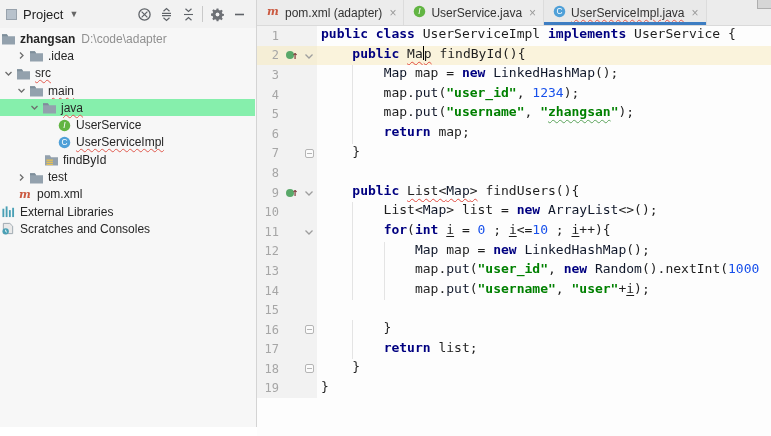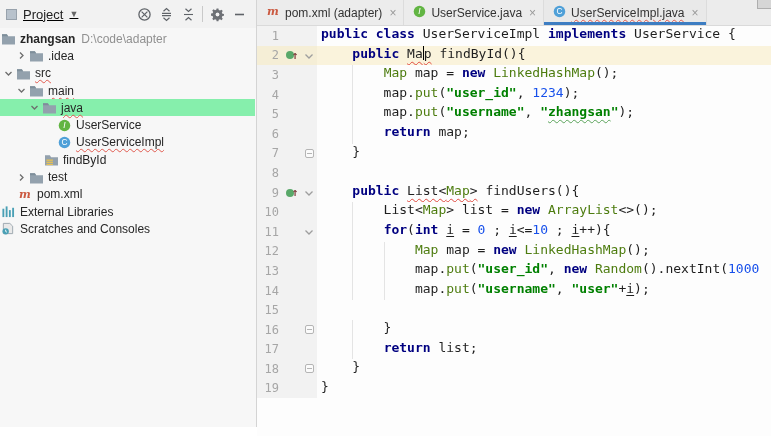--- a/index.html
+++ b/index.html
@@ -6,21 +6,21 @@
   html,body { margin:0; padding:0; }
   body {
     width:771px; height:436px; overflow:hidden; position:relative;
     font-family:"Liberation Sans", sans-serif; background:#ffffff;
     -webkit-font-smoothing:antialiased;
   }
 
   
   .sidebar {
     position:absolute; left:0; top:0; width:257px; height:427px;
-    background:#f7f7f7; border-right:1px solid #d4d4d4;text-decoration:underline;
+    background:#f7f7f7; border-right:1px solid #d4d4d4;
   }
   .sidebar-header {
     height:28px; display:flex; align-items:center; padding:0 6px;
     background:#f2f2f2; color:#2b2b2b; font-size:13px;
   }
   .tool-square { width:11px; height:11px; background:#b8c2cc; border:1px solid #98a2ac; margin-right:6px; }
   .sidebar-title { font-size:13px; color:#222; }
   .title-caret { font-size:9px; color:#666; margin-left:6px; }
   .header-spacer { flex:1; }
   .hicon { width:22px; height:20px; display:flex; align-items:center; justify-content:center; color:#5f6368; }
@@ -71,21 +71,21 @@
   .code-row.current .g-fold { background:#f5eed6; }
   .code-text { flex:1; white-space:pre; overflow:hidden; padding-left:4px; position:relative; color:#1f1f1f; height:100%; display:flex; align-items:flex-start; }
   .impl-dot { width:8px; height:8px; border-radius:50%; background:#59a869; display:inline-block; }
   .impl-arrow { color:#7e3a3a; font-size:11px; font-weight:bold; margin-left:-2px; line-height:1; }
   .fold-open { color:#a0a0a0; }
   .fold-end { width:9px; height:9px; border:1px solid #b5b5b5; border-radius:2px; background:#fbfbfb; position:relative; }
   .fold-end::after { content:""; position:absolute; left:1px; right:1px; top:3px; border-top:1px solid #b5b5b5; }
 
   .tk-k { color:#000080; font-weight:bold; }
   .tk-p { color:#1f1f1f; }
-  .tk-e { color:#4d7c0f; }
+  .tk-e { color:#0f172a; }
   .tk-s { color:#008000; font-weight:bold; }
   .tk-n { color:#1750eb; }
   .wr { text-decoration:underline wavy #e04a40 1px; text-underline-offset:2.5px; }
   .wg { text-decoration:underline wavy #5aa35a 1px; text-underline-offset:2.5px; }
   .tk-u { text-decoration:underline solid currentColor 1px; text-underline-offset:2px; }
   .caret { display:inline-block; width:0; border-left:1.6px solid #000; height:14px; vertical-align:middle; }
   .indent-guide { position:absolute; top:0; bottom:0; width:1px; background:#e4e4e4; }
 </style>
 </head>
 <body>

